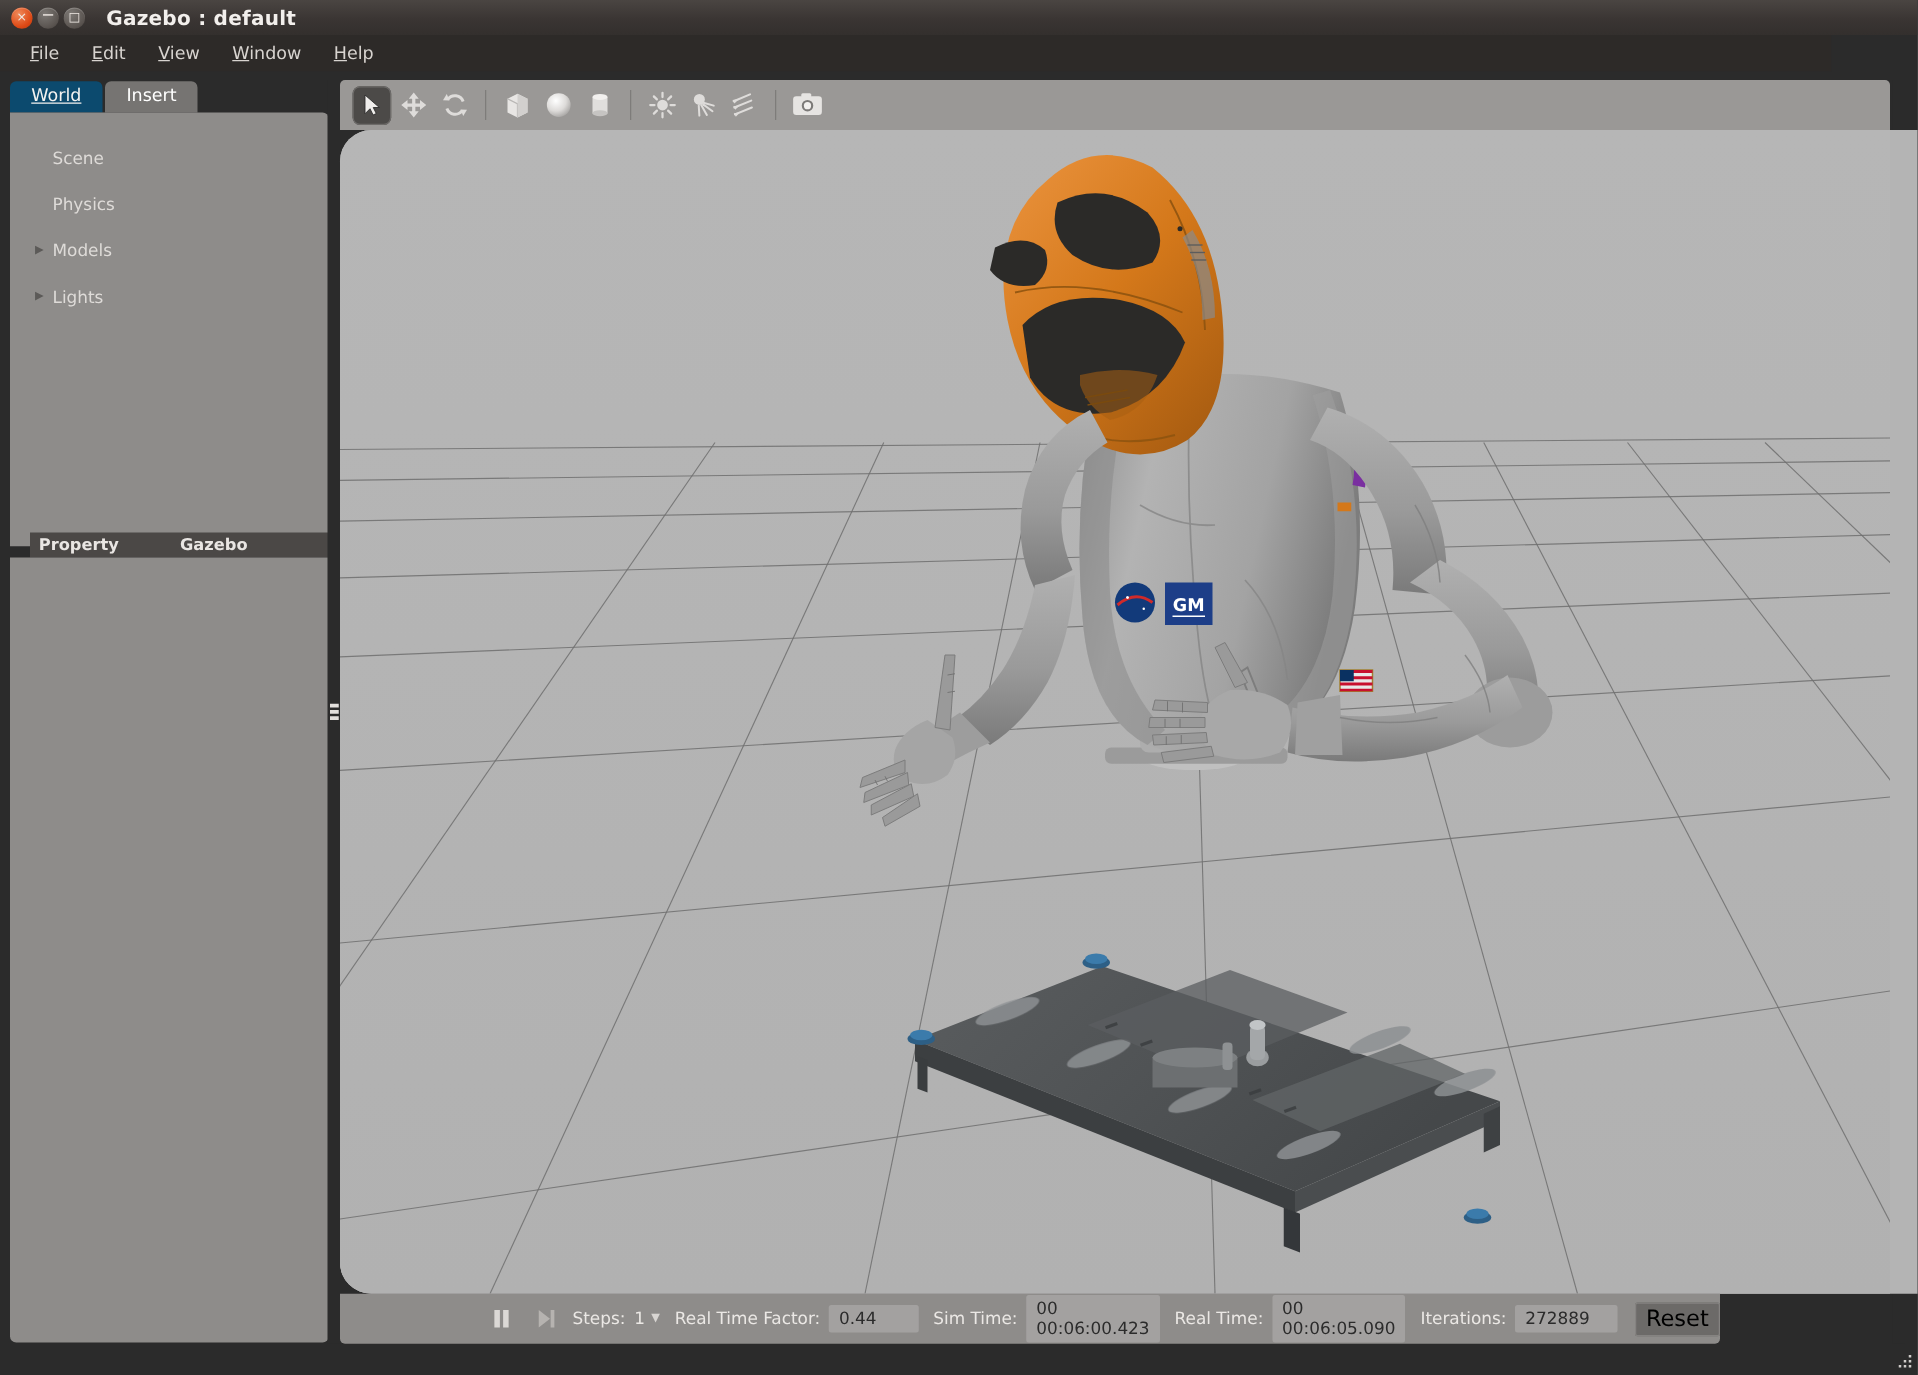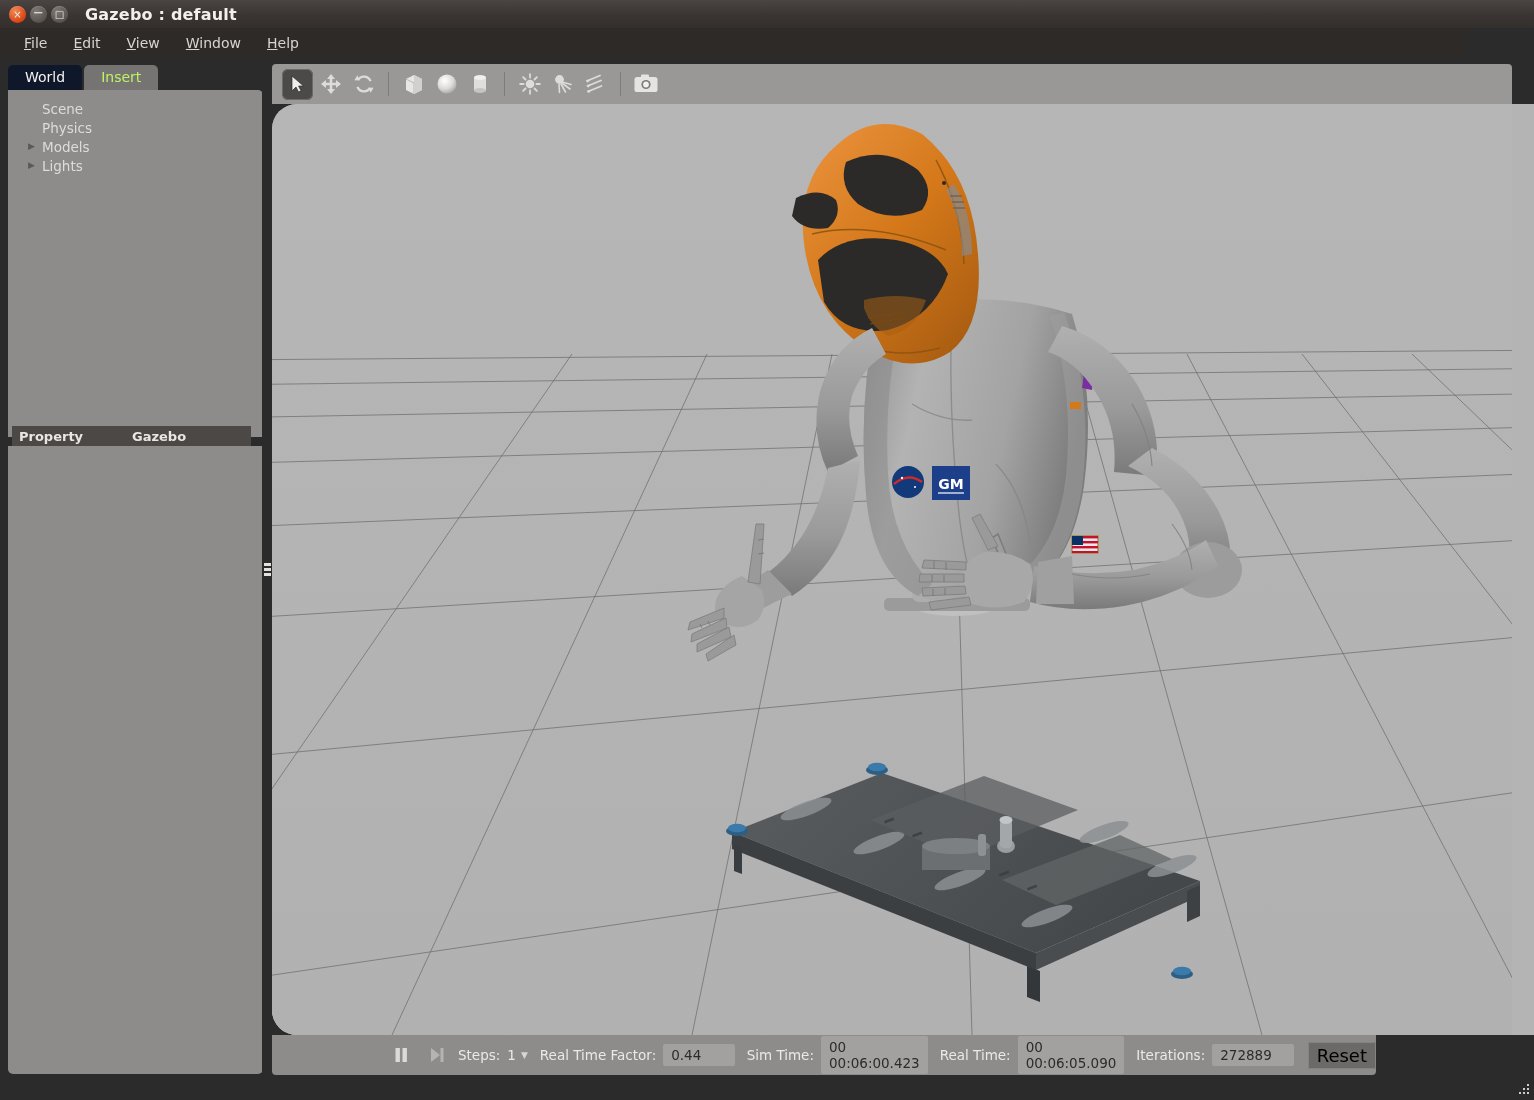--- a/index.html
+++ b/index.html
@@ -40,45 +40,45 @@
   .menu-item {
     color: #d8d4d0; font-size: 14px; padding: 3px 13px 3px 13px; cursor: default;
     white-space: nowrap;
   }
   .menu-item .acc { text-decoration: underline; }
 
   
   #leftpanel { position: absolute; left: 8px; top: 64px; width: 255px; height: 1010px; }
   #tabstrip { position: absolute; left: 0; top: 0; height: 26px; display: flex; align-items: flex-end; }
   .tab {
-    font-size: 14px; color: #bef264; padding: 4px 17px 5px 17px;
+    font-size: 14px; color: #ffffff; padding: 4px 17px 5px 17px;
     border-radius: 5px 5px 0 0; background: #767472; margin-right: 2px;
   }
-  .tab.active { background: #0f172a; color: #f4f2f0; }
+  .tab.active { background: #0c4a6e; color: #f4f2f0; text-decoration: underline; }
   #worldtree {
     position: absolute; left: 0; top: 26px; width: 255px; height: 334px;
     background: #8e8c8a; border-radius: 0 5px 0 0;
     padding: 9px 0 0 0;
   }
-  .tree-row { display: flex; align-items: center; height: 19px; padding-left: 20px; }
+  .tree-row { display: flex; align-items: center; height: 19px; padding-left: 20px; margin-top: 18px; }
   .tree-arrow {
     width: 14px; color: #5c5a58; font-size: 9px; line-height: 1; text-align: left;
   }
   .tree-arrow.blank { color: transparent; }
   .tree-label { color: #dedbd8; font-size: 13.5px; }
 
   #prop-handle {
     position: absolute; left: 0; top: 360px; width: 255px; height: 13px;
     background: #8e8c8a; display: flex; align-items: center; justify-content: center;
   }
   .grip-dots { display: flex; gap: 2px; }
   .grip-dots i { display: block; width: 2px; height: 3px; background: #d9d6d3; }
 
   #prop-header {
-    position: absolute; left: 4px; top: 362px; width: 239px; height: 20px;
+    position: absolute; left: 16px; top: 362px; width: 239px; height: 20px;
     background: #4b4846; display: flex; align-items: center;
   }
   .ph-cell { color: #e9e6e3; font-size: 13px; font-weight: bold; }
   .ph-prop { padding-left: 7px; width: 120px; }
   #prop-body {
     position: absolute; left: 0; top: 382px; width: 255px; height: 628px;
     background: #8e8c8a; border-radius: 0 0 5px 5px;
   }
 
   

